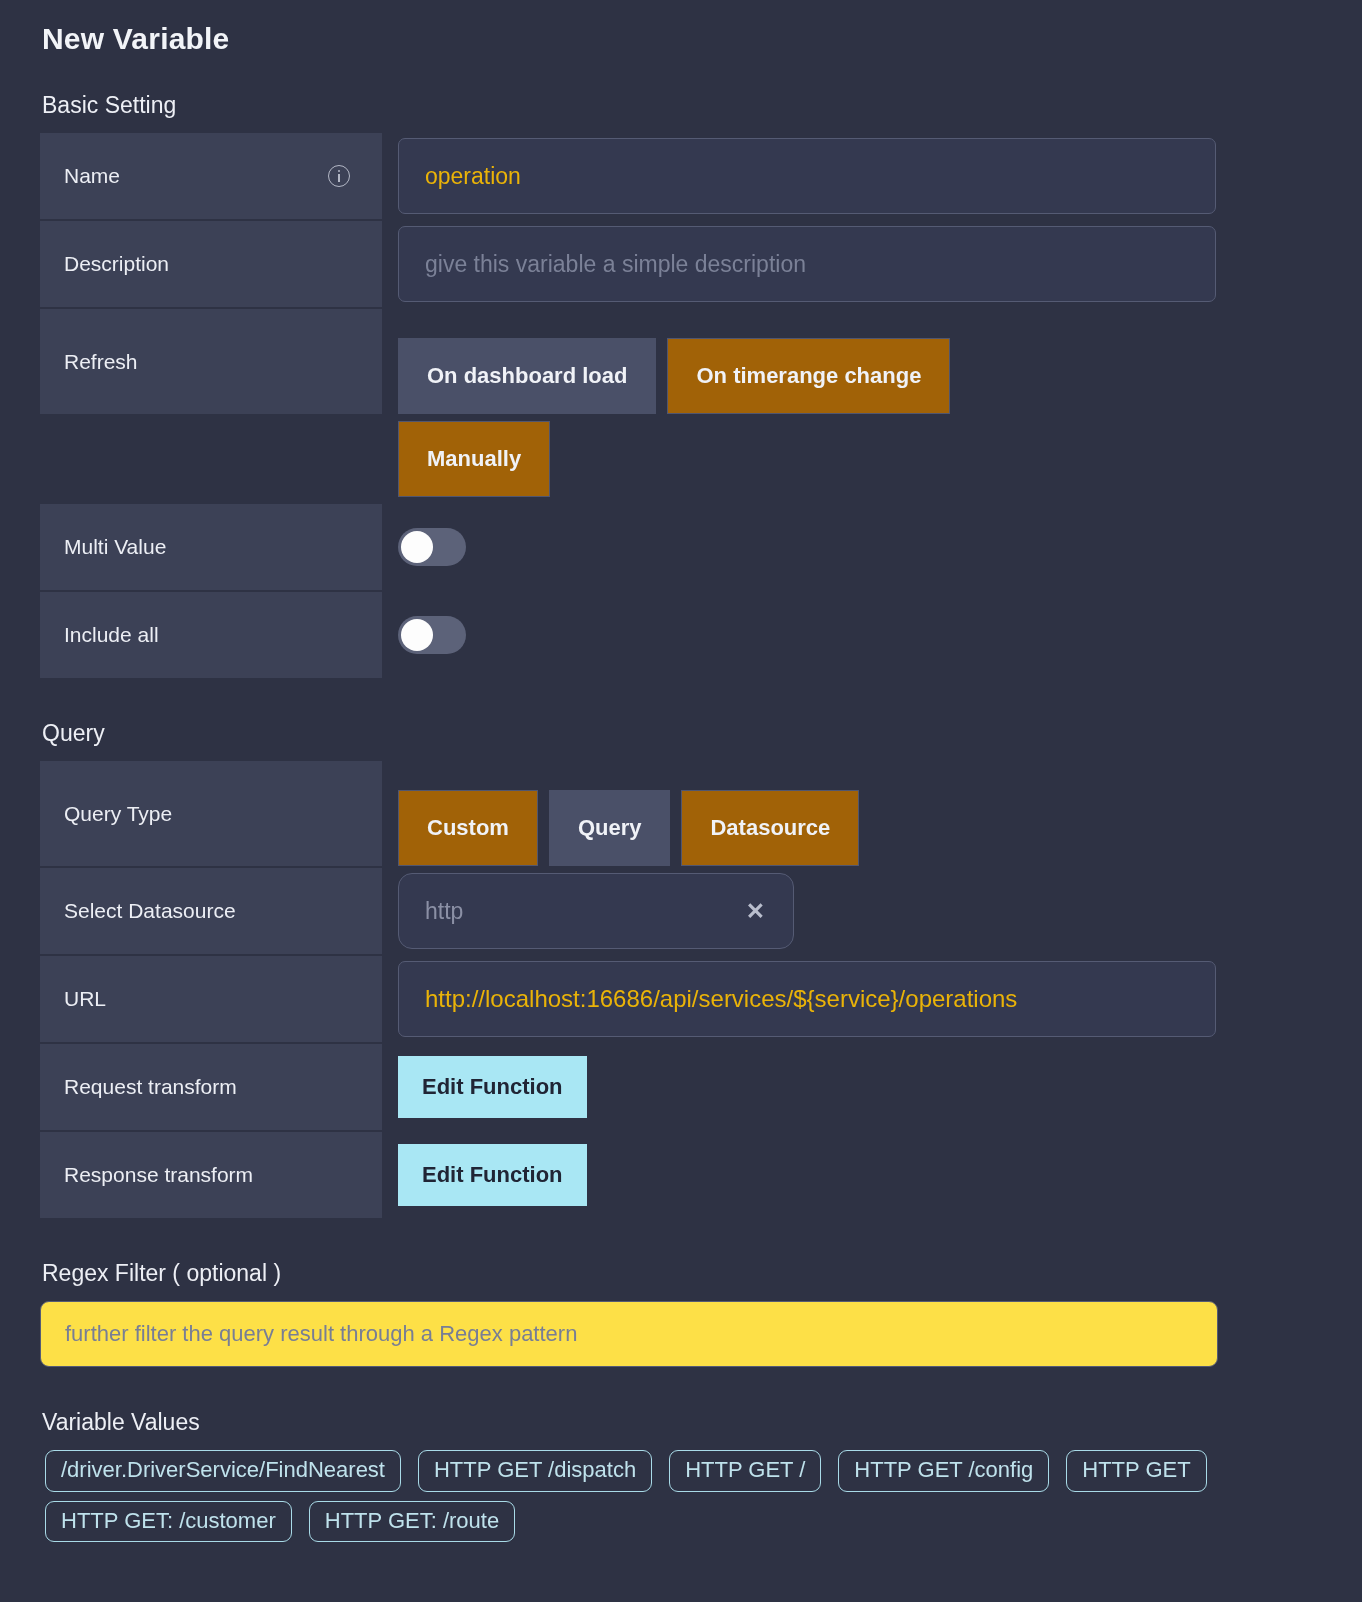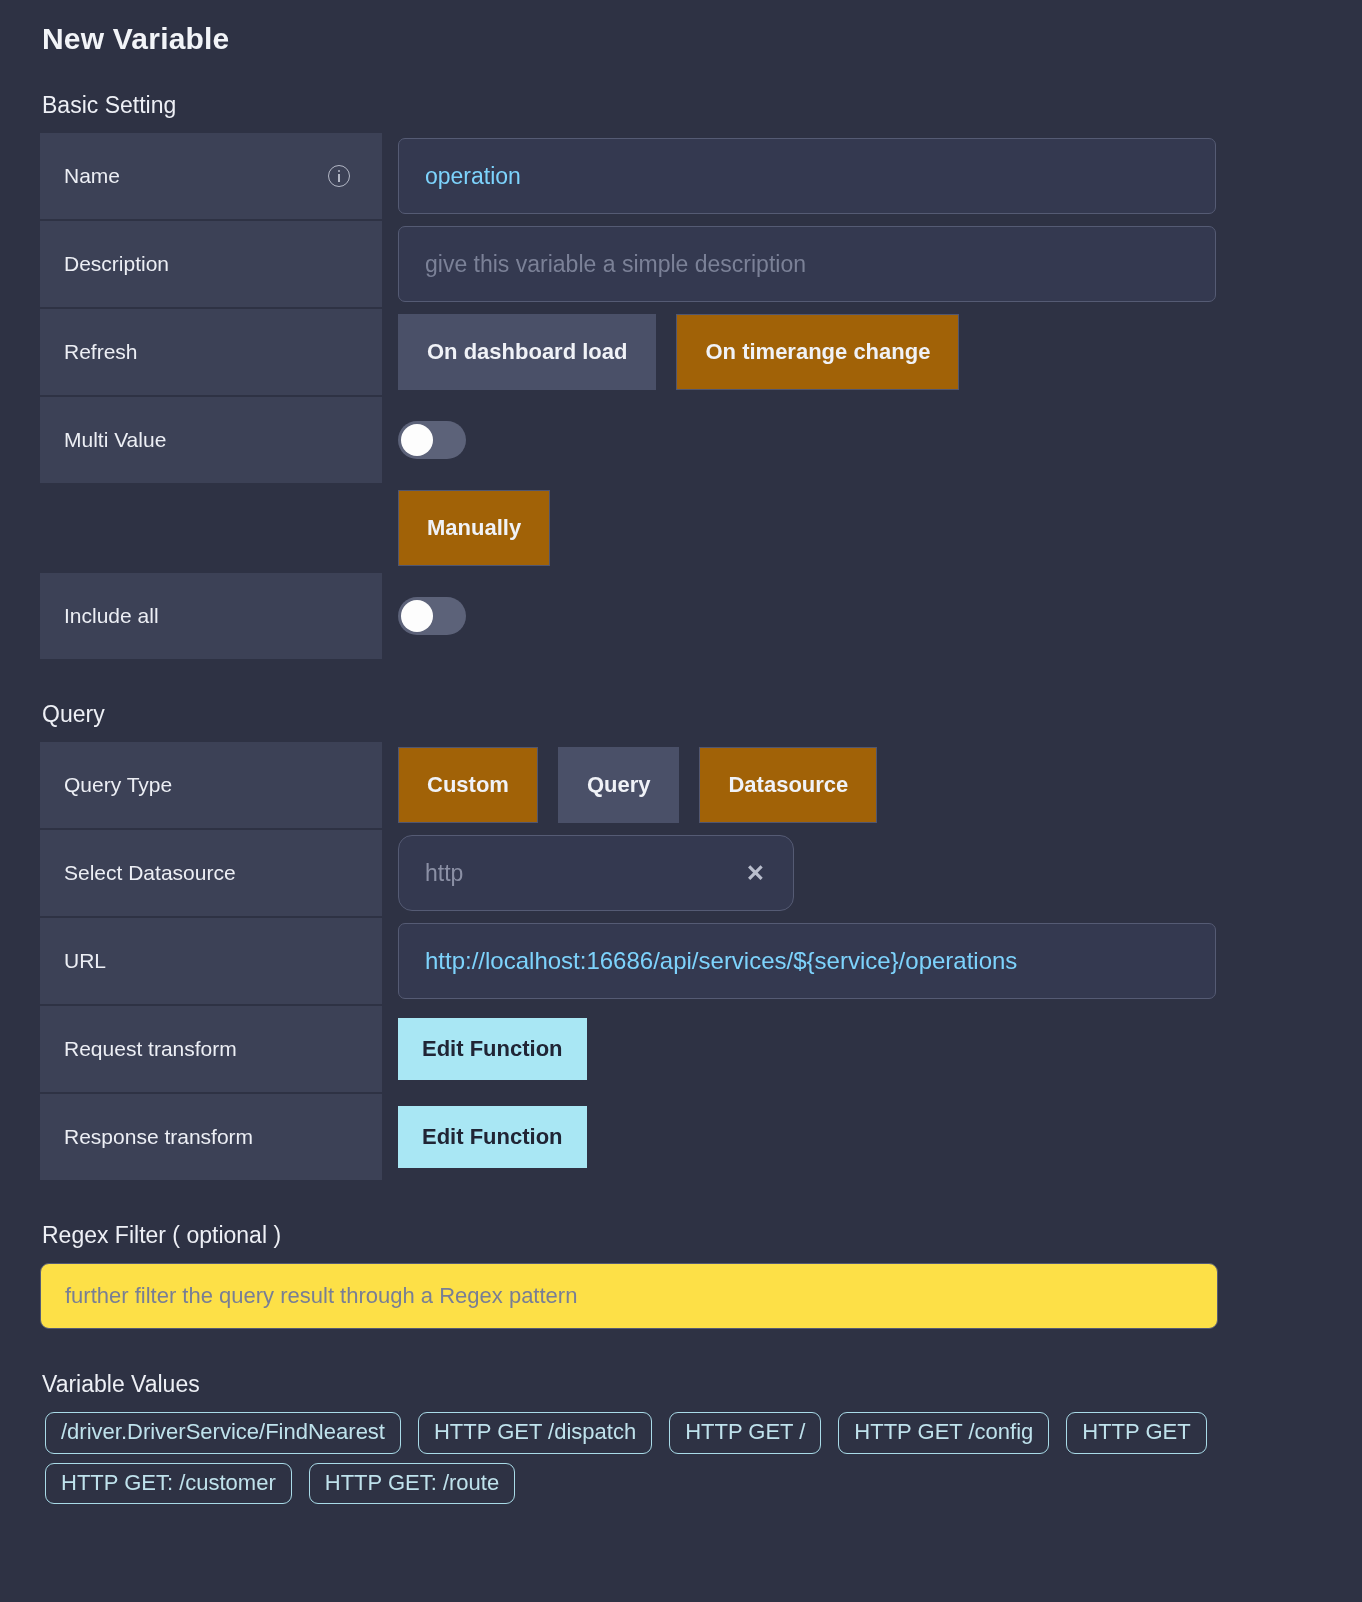--- a/index.html
+++ b/index.html
@@ -98,21 +98,21 @@
   
   .text-input {
     height: 76px;
     background: #343950;
     border: 1px solid #555b74;
     border-radius: 7px;
     display: flex;
     align-items: center;
     padding: 0 26px;
     font-size: 23px;
-    color: #7dd3fc;
+    color: #eab308;
     width: 100%;
   }
   .text-input.placeholder { color: #7b8197; }
   .w-name { width: 818px; }
   .w-url  { width: 818px; font-size: 24px; text-align: right; }
 
   .select-box {
     width: 396px;
     height: 76px;
     background: #343950;
@@ -128,21 +128,21 @@
   .clear-x {
     font-size: 23px;
     color: #b9bec e;
     color: #b9becd;
     font-weight: bold;
     line-height: 1;
     padding: 2px 6px;
   }
 
   
-  .seg-group { display: flex; flex-wrap: wrap; gap: 12px; }
+  .seg-group { display: flex; flex-wrap: wrap; gap: 3px; margin-top: 29px; }
   .seg-btn {
     height: 76px;
     background: #a16207;
     border: 1px solid #51566f;
     display: flex;
     align-items: center;
     justify-content: center;
     padding: 0 28px;
     font-size: 22px;
     font-weight: bold;
@@ -256,34 +256,34 @@
       </div>
       <div class="row-field">
         <div class="seg-group">
           <div class="seg-btn selected">On dashboard load</div>
           <div class="seg-btn">On timerange change</div>
         </div>
       </div>
     </div>
 
     <div class="form-row">
+      <div class="row-label empty"></div>
+      <div class="row-field">
+        <div class="seg-btn">Manually</div>
+      </div>
+    </div>
+
+    <div class="form-row">
       <div class="row-label">
         <span>Multi Value</span>
       </div>
       <div class="row-field">
         <div class="toggle">
           <div class="knob"></div>
         </div>
-      </div>
-    </div>
-
-    <div class="form-row">
-      <div class="row-label empty"></div>
-      <div class="row-field">
-        <div class="seg-btn">Manually</div>
       </div>
     </div>
 
     <div class="form-row">
       <div class="row-label">
         <span>Include all</span>
       </div>
       <div class="row-field">
         <div class="toggle">
           <div class="knob"></div>

